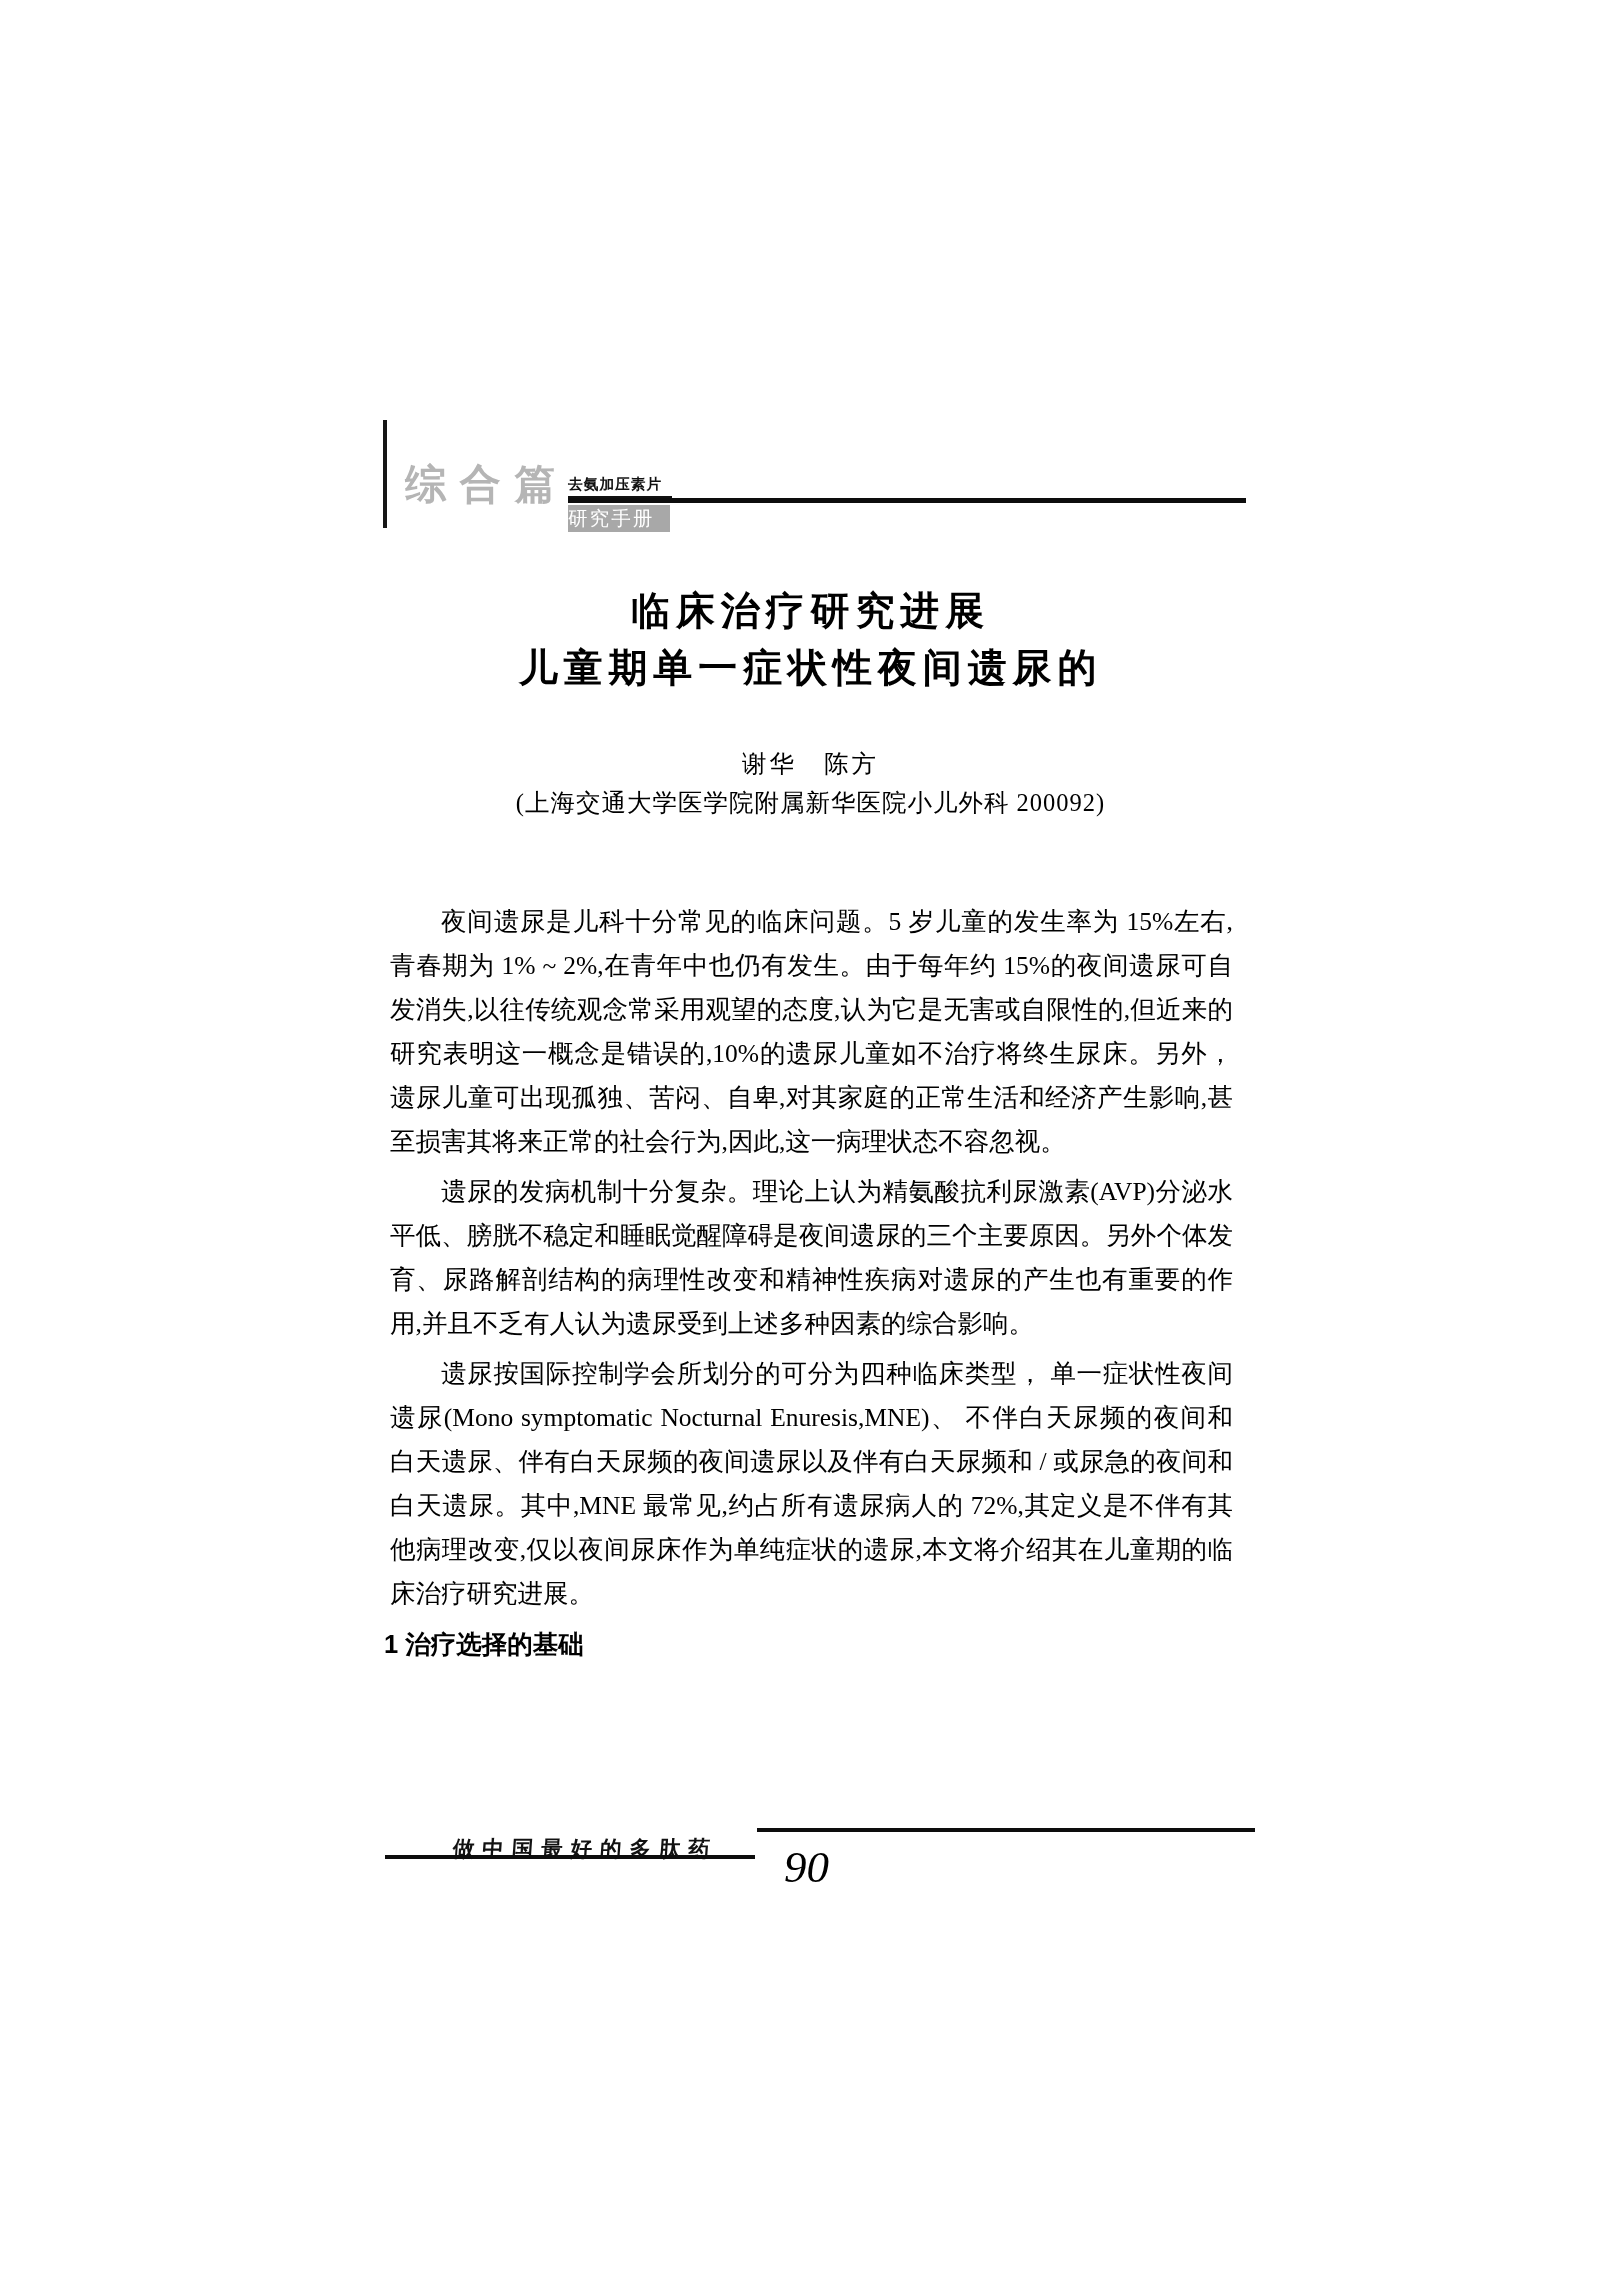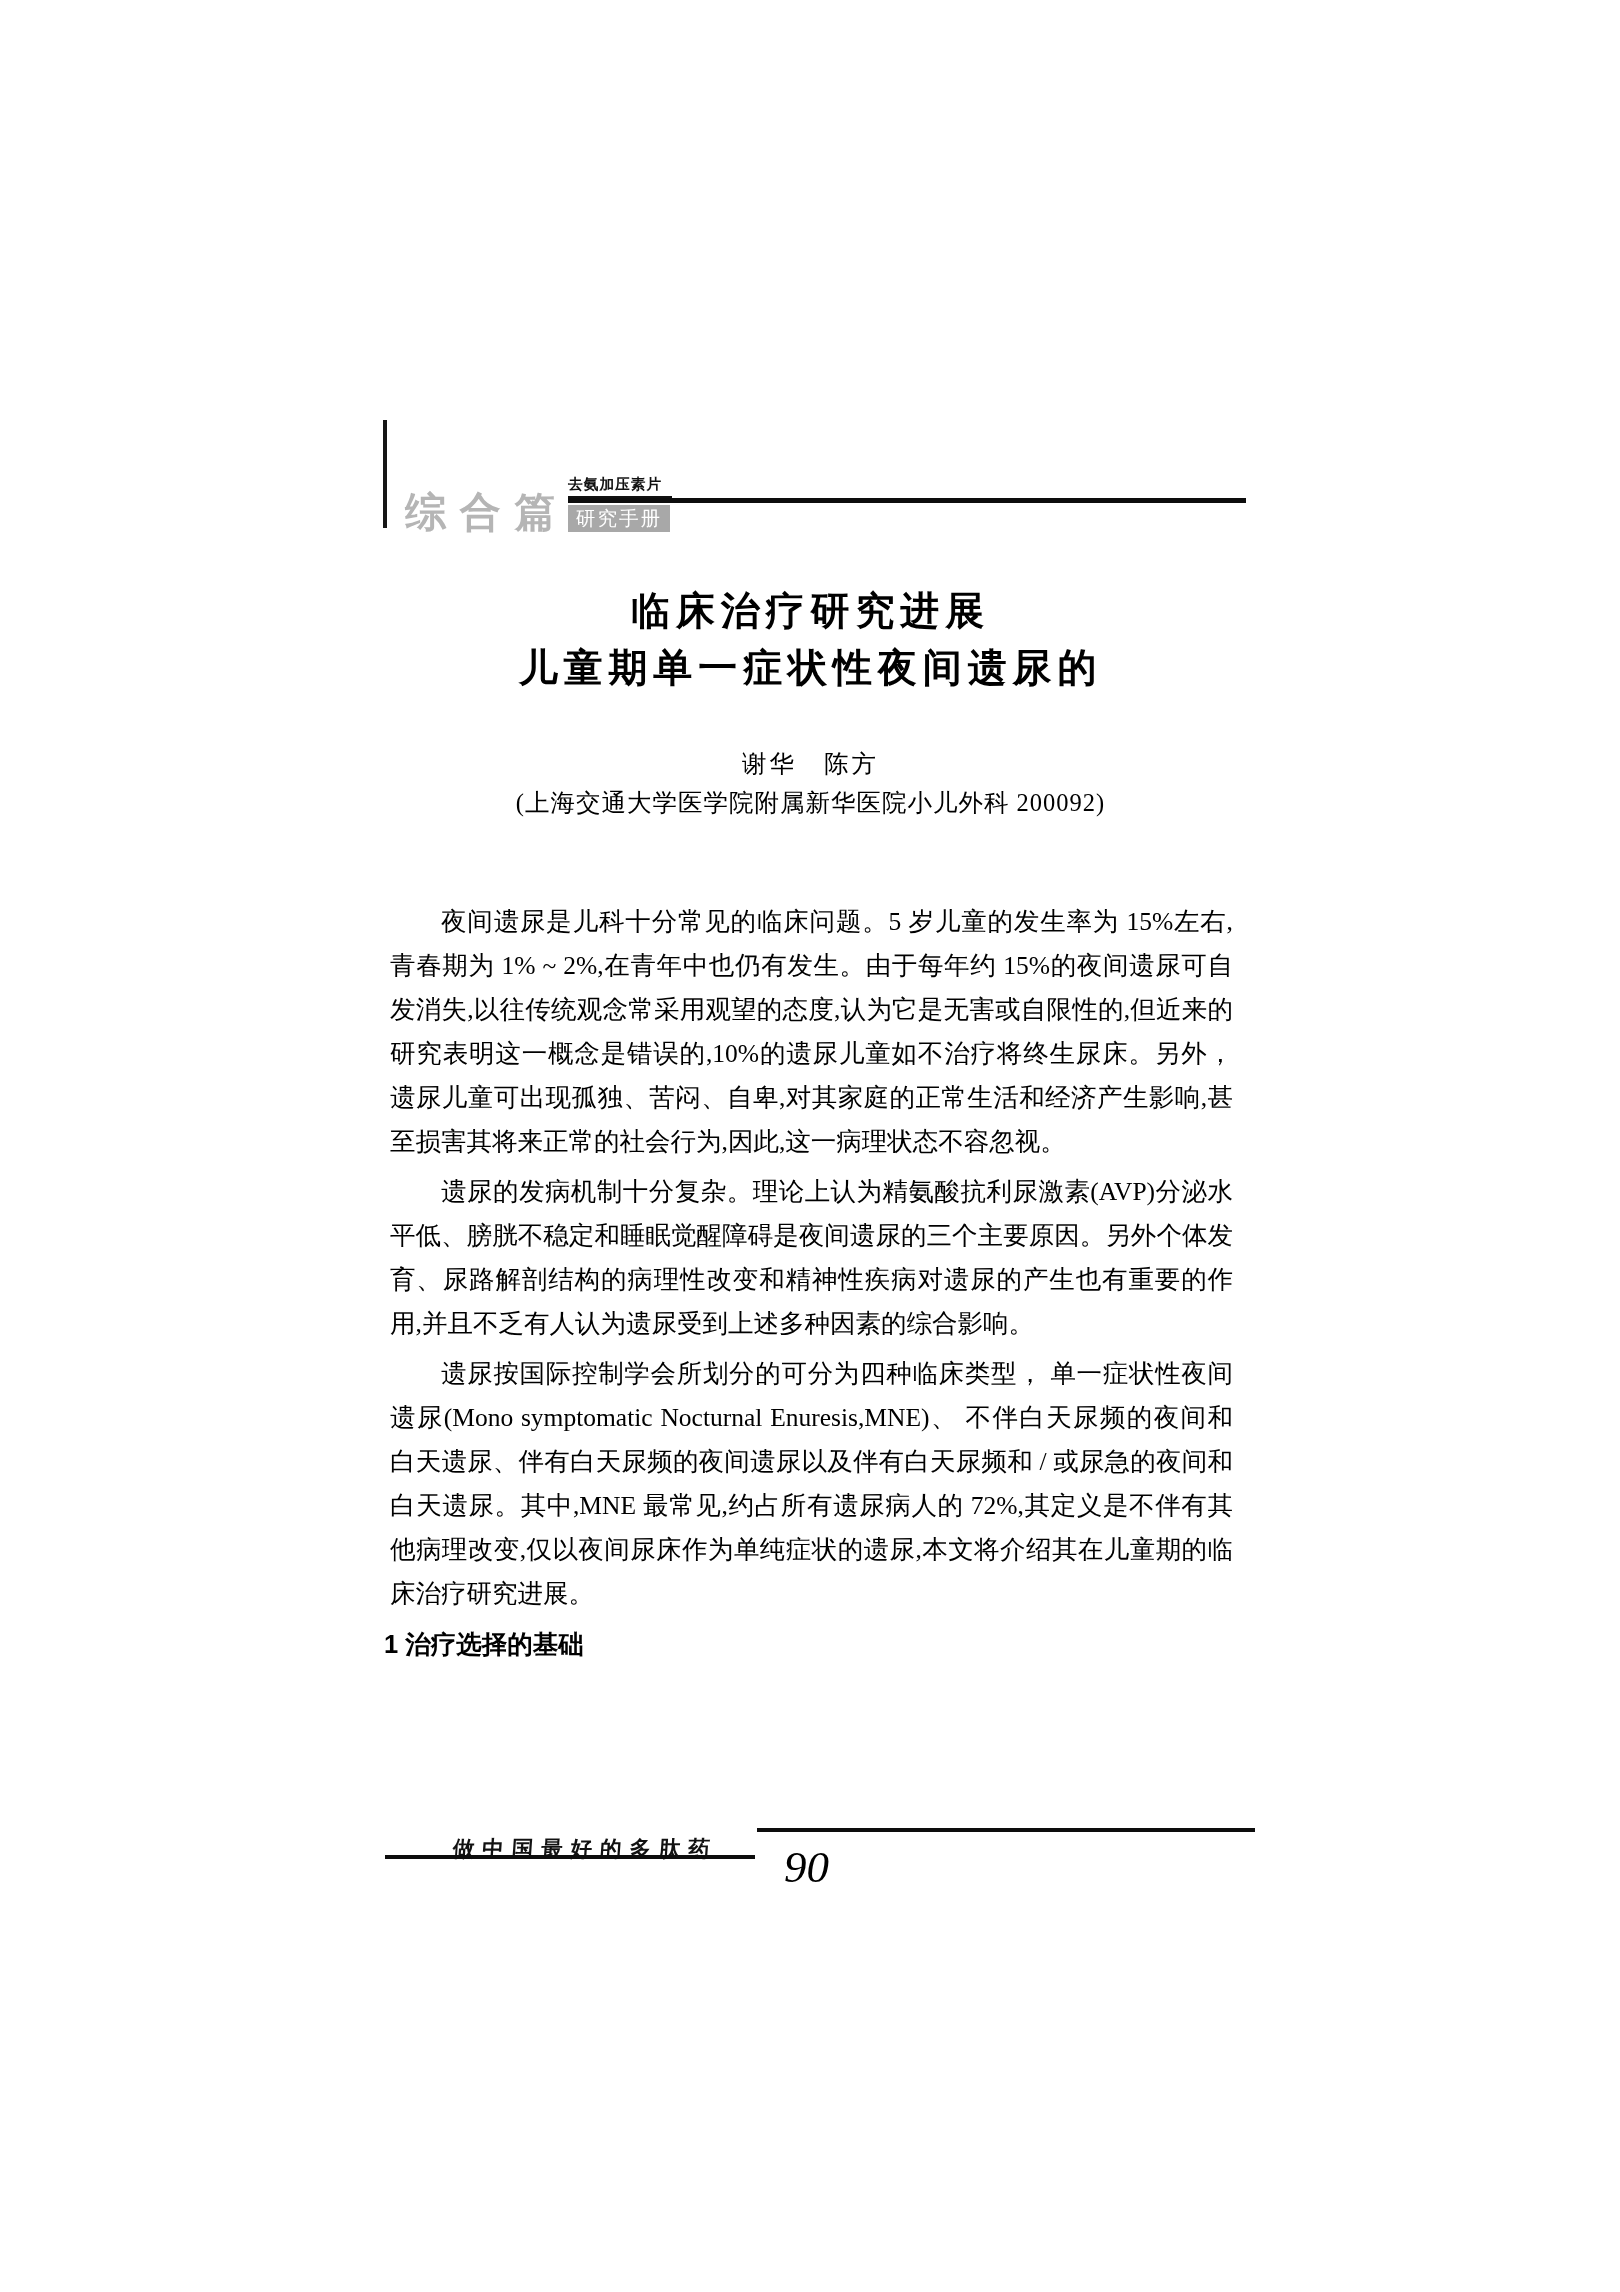--- a/index.html
+++ b/index.html
@@ -21,21 +21,20 @@
     background: #161616;
   }
   .hdr-section {
     position: absolute;
     left: 405px; top: 457px;
     font-size: 41px;
     letter-spacing: 13.7px;
     font-weight: bold;
     color: #b5b5b5;
     white-space: nowrap;
-    margin-top: 28px;
   }
   .hdr-product {
     position: absolute;
     left: 568px; top: 475px;
     font-family: "Liberation Sans", "DejaVu Sans", sans-serif;
     font-size: 14.7px;
     font-weight: bold;
     letter-spacing: 1px;
     padding: 0 9.8px 2px 0;
     border-bottom: 2px solid #111;
@@ -49,21 +48,21 @@
   }
   .hdr-handbook {
     position: absolute;
     left: 568px; top: 505px;
     width: 102px; height: 26.5px;
     background: #a8a8a8;
     color: #ffffff;
     font-family: "Liberation Sans", "DejaVu Sans", sans-serif;
     font-size: 19.6px;
     line-height: 26.5px;
-    text-align: center;
+    text-align: left;
     letter-spacing: 2px;
     white-space: nowrap;
   }
 
   
   .title-block {
     position: absolute;
     left: 384px; top: 582px;
     width: 853px;
     text-align: center;

